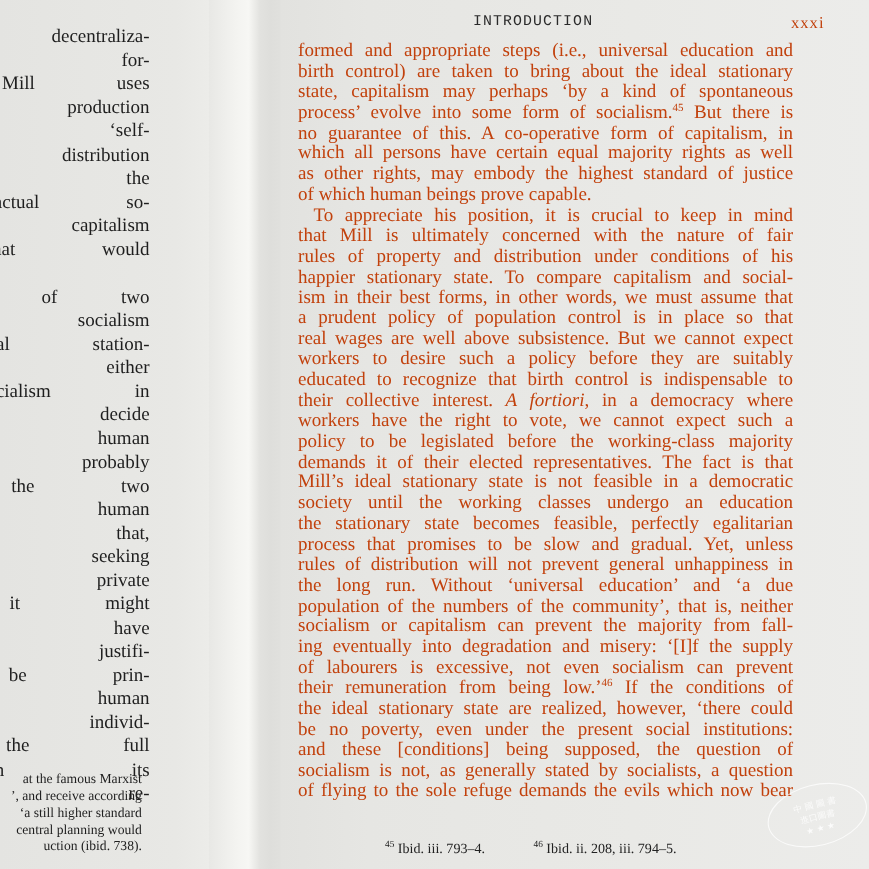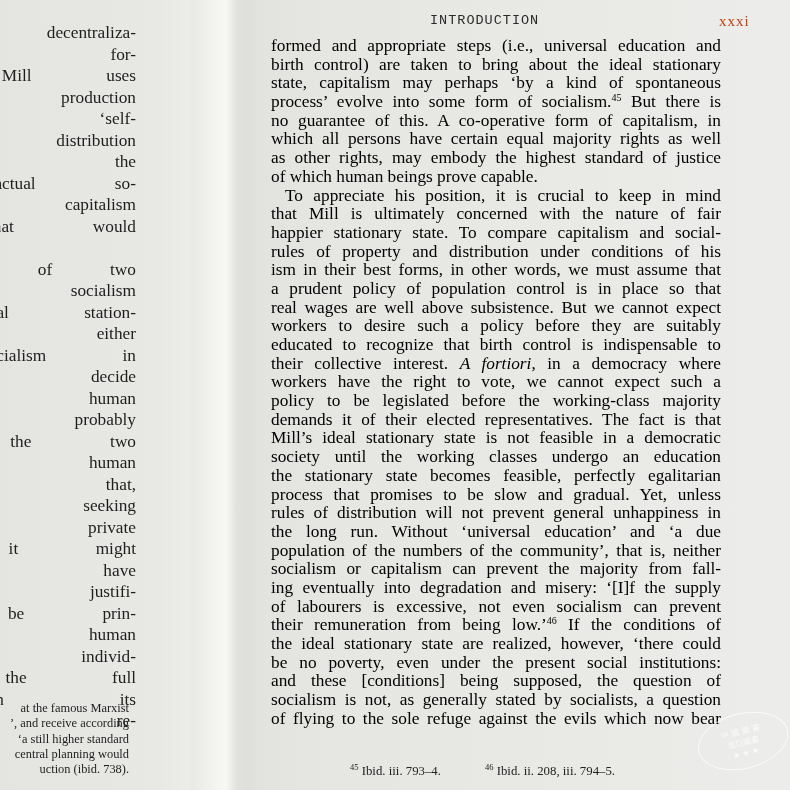--- a/index.html
+++ b/index.html
@@ -38,21 +38,21 @@
   .running-head {
     position: absolute; left: 430px; top: 13px;
     font-size: 13.5px; letter-spacing: 1px; color: #2a2a2a; font-family: Liberation Mono, monospace;
   }
   .folio {
     position: absolute; left: 719px; top: 13px;
     font-size: 15px; letter-spacing: 1px; color: #c2410c;
   }
   .right-text {
     position: absolute; left: 271px; top: 37px; width: 450px;
-    font-size: 17.3px; line-height: 18.7px; color: #000000; font-family: Liberation Serif, serif;
+    font-size: 17.3px; line-height: 18.7px; color: #c2410c; font-family: Liberation Serif, serif;
   }
   .right-text .line {
     display: block; white-space: nowrap; text-align: justify; text-align-last: justify;
     height: 18.7px;
   }
   .right-text .line.last { text-align-last: left; }
   .right-text .line.indent { padding-left: 14px; }
   .right-text sup { font-size: 10px; line-height: 0; vertical-align: 6px; }
   .right-text em { font-style: italic; }
   .footnotes {
@@ -127,22 +127,22 @@
       <span class="line">formed and appropriate steps (i.e., universal education and</span>
       <span class="line">birth control) are taken to bring about the ideal stationary</span>
       <span class="line">state, capitalism may perhaps ‘by a kind of spontaneous</span>
       <span class="line">process’ evolve into some form of socialism.<sup>45</sup> But there is</span>
       <span class="line">no guarantee of this. A co-operative form of capitalism, in</span>
       <span class="line">which all persons have certain equal majority rights as well</span>
       <span class="line">as other rights, may embody the highest standard of justice</span>
       <span class="line last">of which human beings prove capable.</span>
       <span class="line indent">To appreciate his position, it is crucial to keep in mind</span>
       <span class="line">that Mill is ultimately concerned with the nature of fair</span>
+      <span class="line">rules of property and distribution under conditions of his</span>
       <span class="line">happier stationary state. To compare capitalism and social-</span>
-      <span class="line">rules of property and distribution under conditions of his</span>
       <span class="line">ism in their best forms, in other words, we must assume that</span>
       <span class="line">a prudent policy of population control is in place so that</span>
       <span class="line">real wages are well above subsistence. But we cannot expect</span>
       <span class="line">workers to desire such a policy before they are suitably</span>
       <span class="line">educated to recognize that birth control is indispensable to</span>
       <span class="line">their collective interest. <em>A fortiori</em>, in a democracy where</span>
       <span class="line">workers have the right to vote, we cannot expect such a</span>
       <span class="line">policy to be legislated before the working-class majority</span>
       <span class="line">demands it of their elected representatives. The fact is that</span>
       <span class="line">Mill’s ideal stationary state is not feasible in a democratic</span>
@@ -153,21 +153,21 @@
       <span class="line">the long run. Without ‘universal education’ and ‘a due</span>
       <span class="line">population of the numbers of the community’, that is, neither</span>
       <span class="line">socialism or capitalism can prevent the majority from fall-</span>
       <span class="line">ing eventually into degradation and misery: ‘[I]f the supply</span>
       <span class="line">of labourers is excessive, not even socialism can prevent</span>
       <span class="line">their remuneration from being low.’<sup>46</sup> If the conditions of</span>
       <span class="line">the ideal stationary state are realized, however, ‘there could</span>
       <span class="line">be no poverty, even under the present social institutions:</span>
       <span class="line">and these [conditions] being supposed, the question of</span>
       <span class="line">socialism is not, as generally stated by socialists, a question</span>
-      <span class="line">of flying to the sole refuge against the evils which now bear</span>
+      <span class="line">of flying to the sole refuge demands the evils which now bear</span>
     </div>
 
   <div class="footnotes" id="right-footnotes"><span class="fn"><sup>45</sup><span> Ibid. iii. 793–4.</span></span><span class="fn"><sup>46</sup><span> Ibid. ii. 208, iii. 794–5.</span></span></div>
 
   <div class="stamp">
     <div>中 國 圖 書</div>
     <div>進口圖書</div>
     <div>★ ★ ★</div>
   </div>
 </div>

